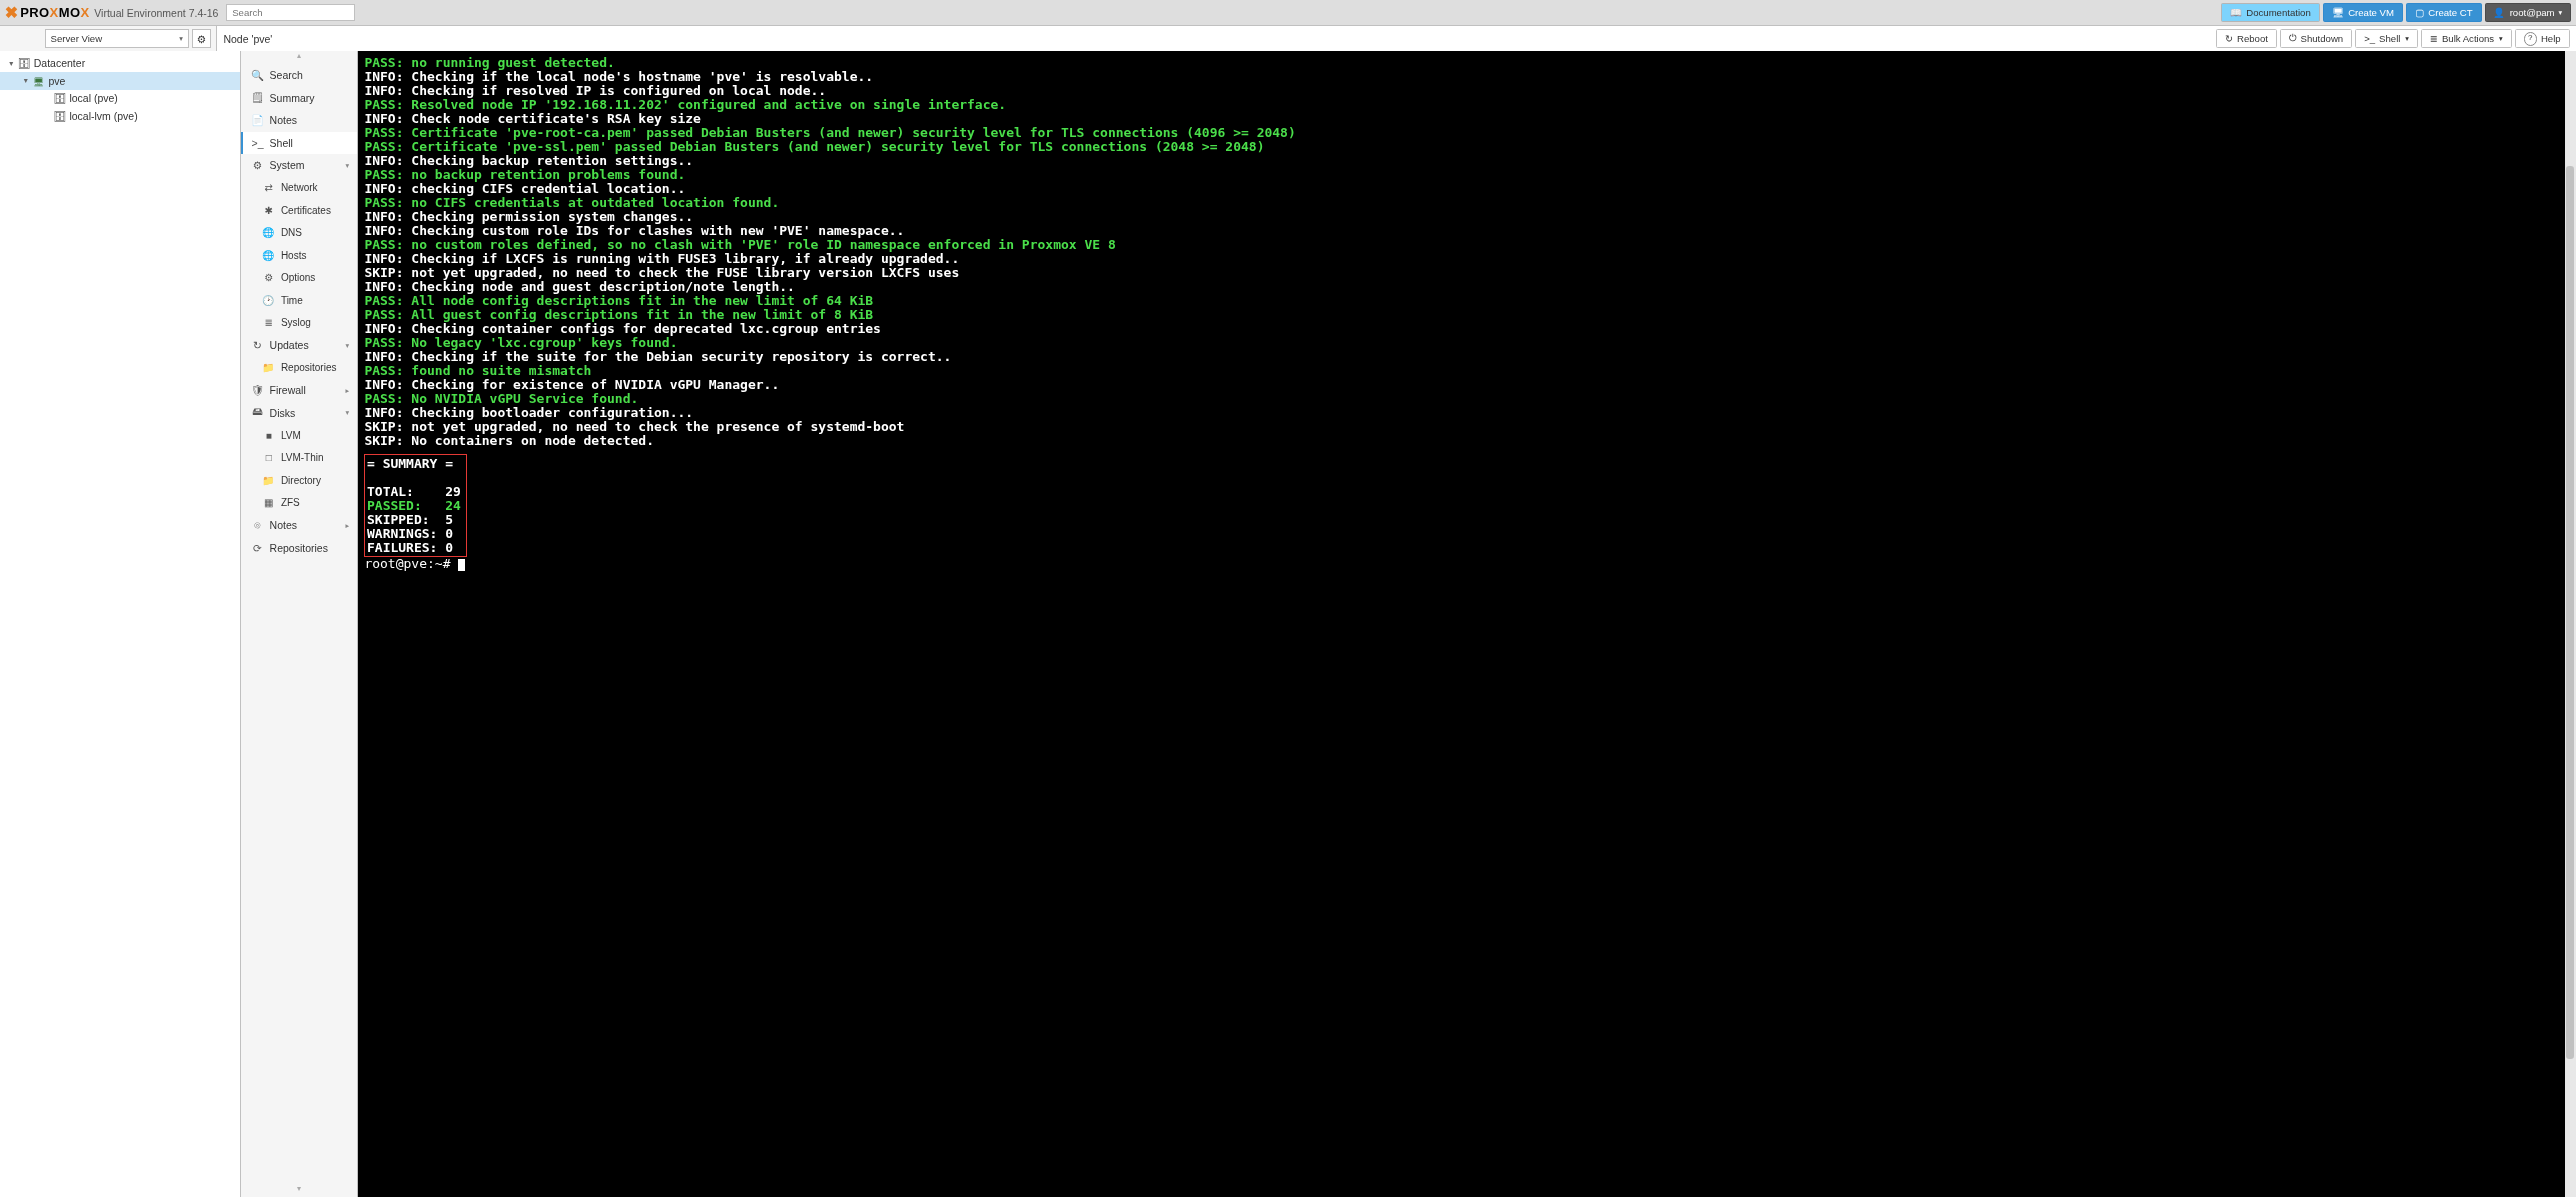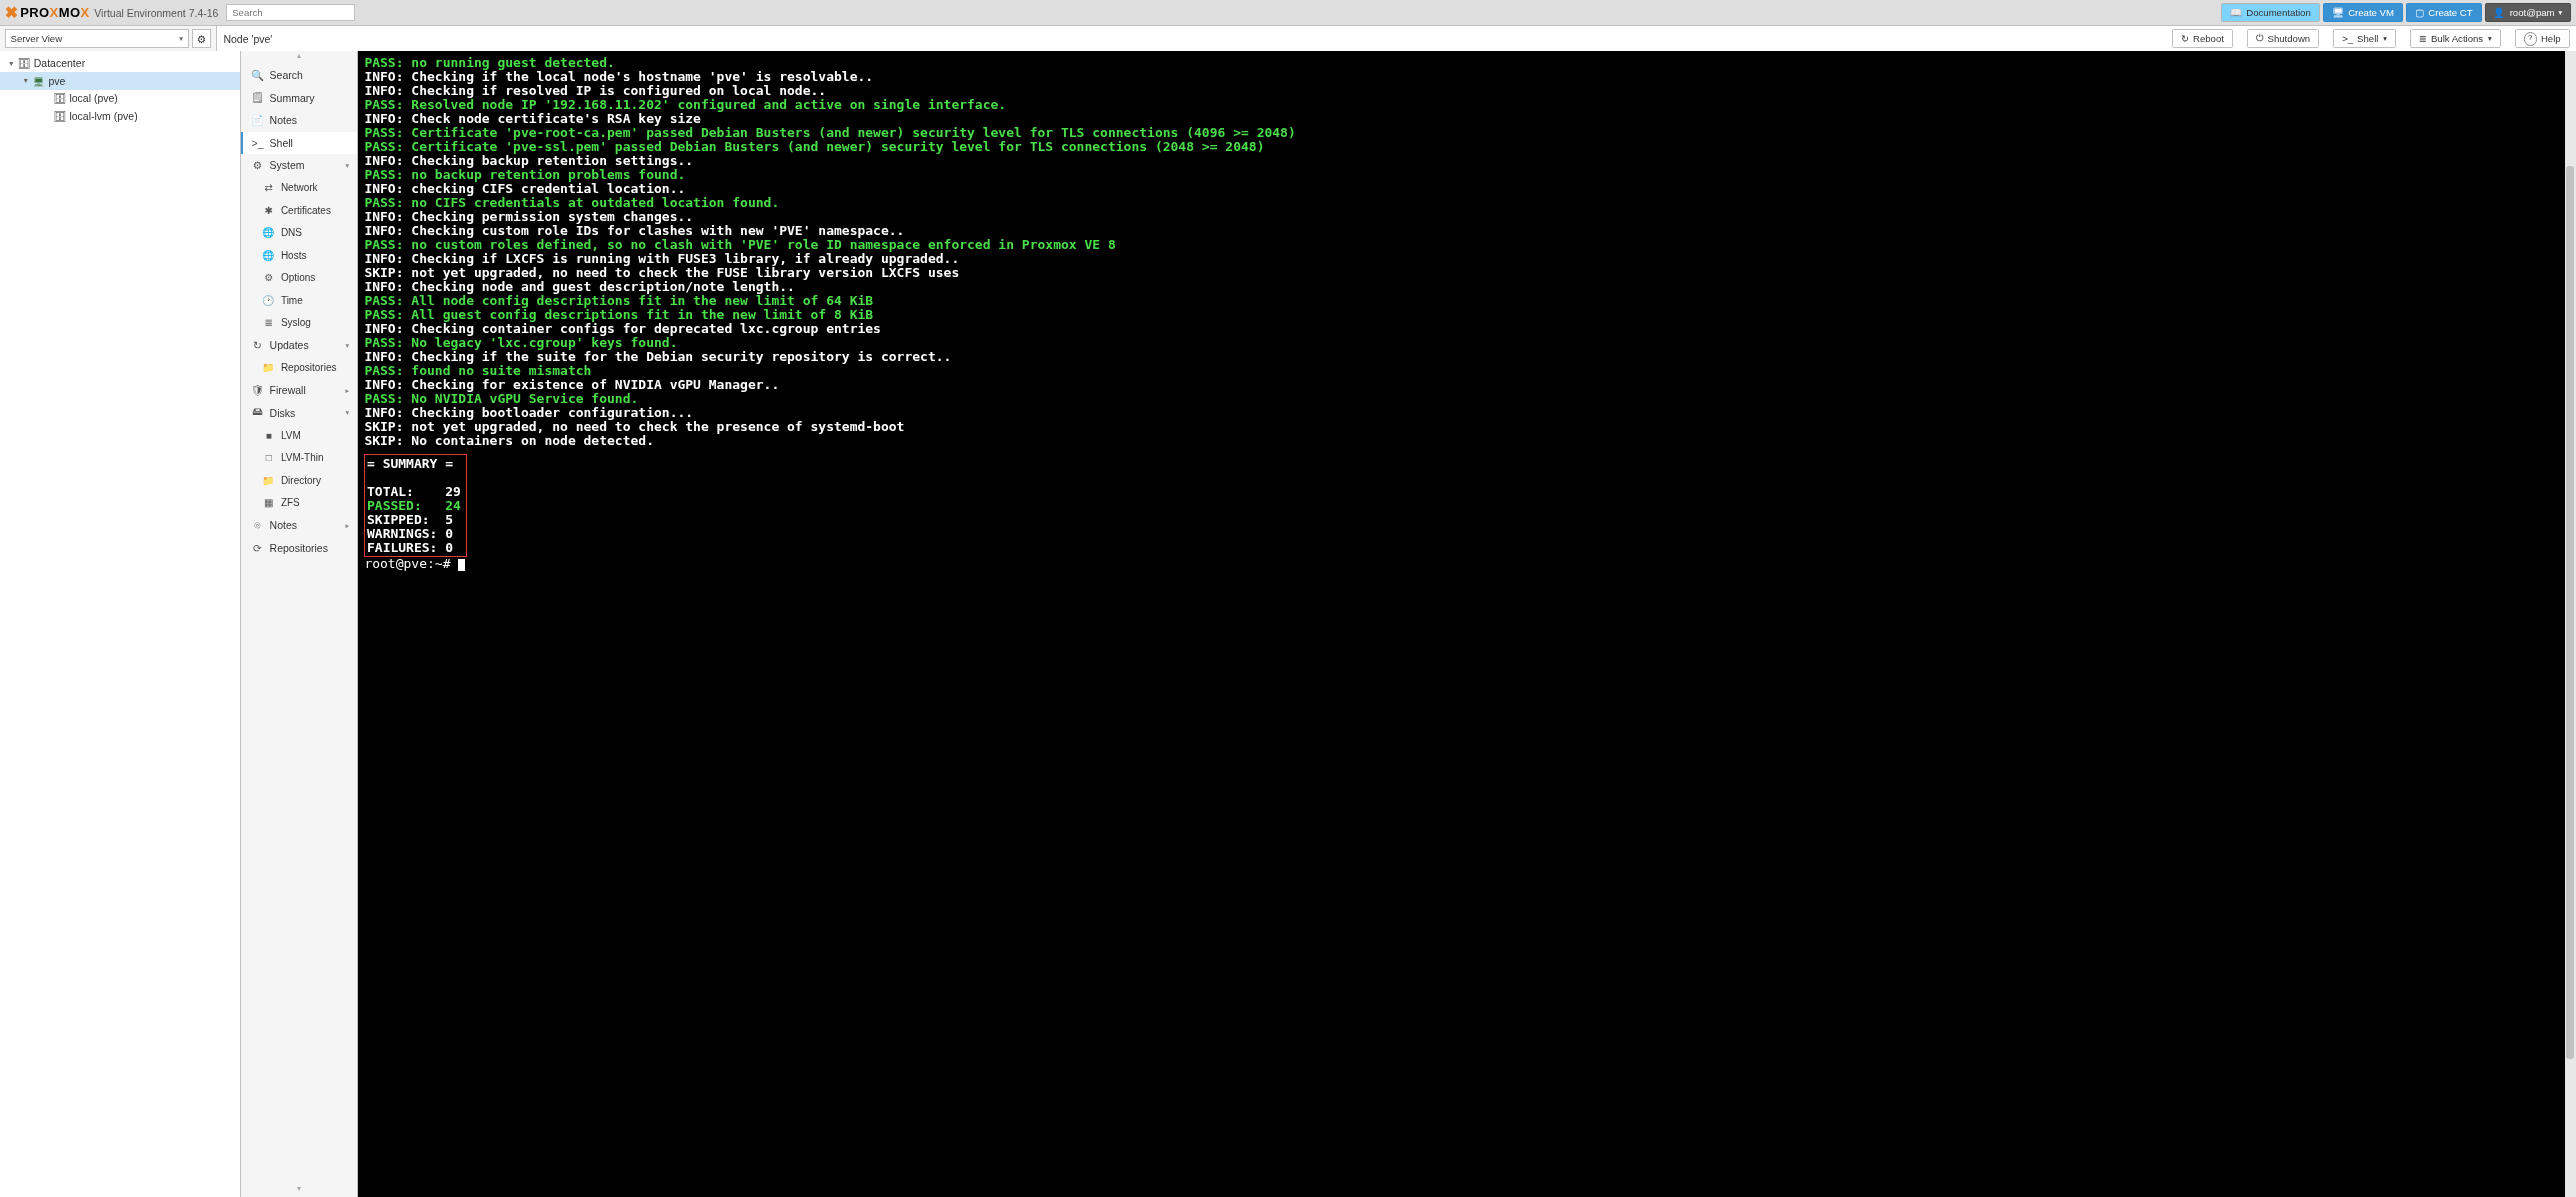--- a/index.html
+++ b/index.html
@@ -18,26 +18,26 @@
 .top-spacer { flex: 1; }
 .top-btn { display: inline-flex; align-items: center; height: 19.3px; padding: 0 8px; margin-left: 3.2px; border: 0.8px solid #b5b5b5; background: #7dd3fc; font-size: 9.6px; cursor: pointer; border-radius:1.6px; }
 .top-btn.blue { background: #3892d4; border-color:#3089cd; color: #fff; }
 .top-btn.dark { background: #5a5a5a; border-color:#4a4a4a; color: #fff; }
 .top-btn .ico { margin-right: 4px; display:inline-block; }
 .caret-down { margin-left:4px; font-size:7.2px; }
 
 
 .row2 { height: 26px; display: flex; border-bottom: 0.8px solid #c0c0c0; }
 .view-select-wrap { width: 217px; display: flex; align-items: center; padding: 3.2px 4.8px; border-right: 0.8px solid #c0c0c0; background:#f5f5f5; }
-.view-select { flex:1; height: 19.3px; border:0.8px solid #c0c0c0; background:#fff; display:flex; align-items:center; padding:0 4.8px; justify-content:space-between; font-size:9.6px; cursor:pointer; }
+.view-select { flex:1; height: 19.3px; border:0.8px solid #c0c0c0; background:#fff; display:flex; align-items:center; padding:0 4.8px; justify-content:space-between; font-size:9.6px; cursor:pointer;margin-left:40px; }
 .gear-btn { width:19.3px; height:19.3px; margin-left:3.2px; border:0.8px solid #c0c0c0; background:#fff; display:flex; align-items:center; justify-content:center; cursor:pointer; }
 .node-toolbar { flex:1; display:flex; align-items:center; padding:0 6.4px; background:#fff; }
 .node-title { font-size:10.5px; color:#333; }
 .node-spacer { flex:1; }
-.tb-btn { display:inline-flex; align-items:center; height:19.3px; padding:0 8px; margin-left:14px; border:0.8px solid #c0c0c0; background:#fff; font-size:9.6px; cursor:pointer; border-radius:1.6px; }
+.tb-btn { display:inline-flex; align-items:center; height:19.3px; padding:0 8px; margin-left:3px; border:0.8px solid #c0c0c0; background:#fff; font-size:9.6px; cursor:pointer; border-radius:1.6px; }
 .tb-btn .ico { margin-right:4px; }
 .tb-btn .caret-down { margin-left:4.8px; }
 
 
 .main { position:absolute; top:51px; bottom:0; left:0; right:0; display:flex; }
 .col-tree { width:241px; border-right:0.8px solid #c0c0c0; background:#fff; overflow:auto; }
 .col-menu { width:117px; background:#f5f5f5; border-right:0.8px solid #c0c0c0; display:flex; flex-direction:column; }
 .col-term { flex:1; background:#000; position:relative; overflow:hidden; }
 
 

